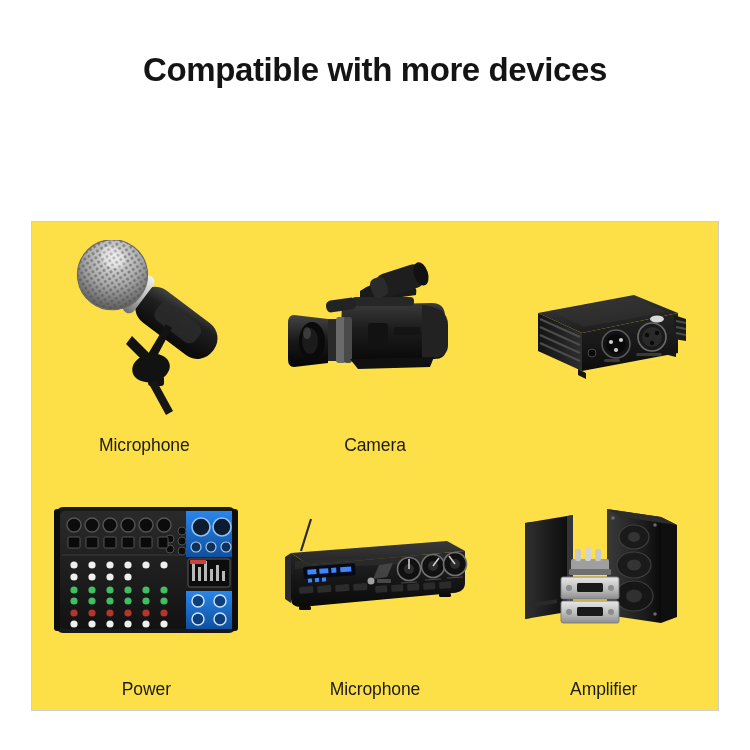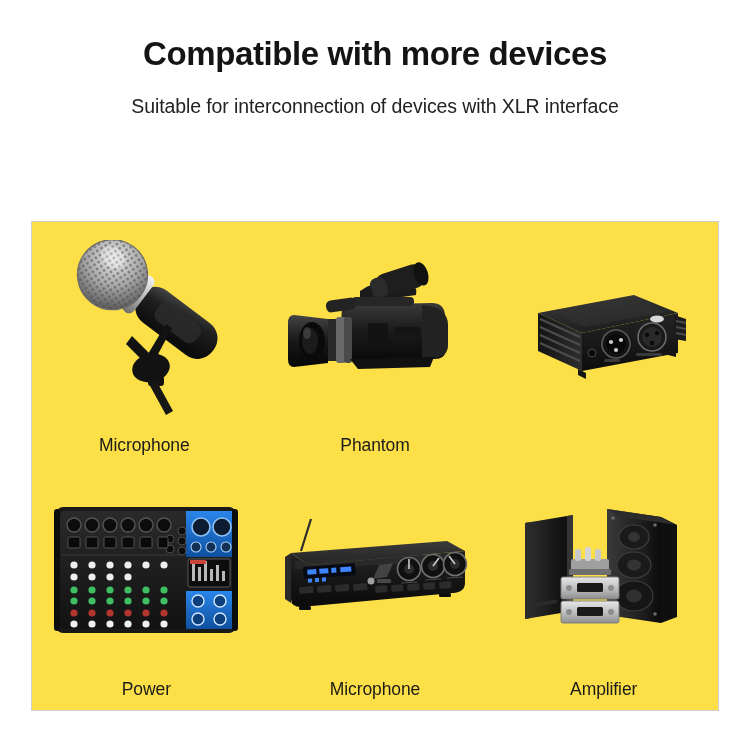--- a/index.html
+++ b/index.html
@@ -6,21 +6,21 @@
   body{
     width:750px;height:750px;
     background:#ffffff;
     font-family:"Liberation Sans","DejaVu Sans",sans-serif;
     color:#1a1a1a;
     overflow:hidden;
   }
   .page{position:relative;width:750px;height:750px;}
 
   
-  .header{padding-top:36px;text-align:center;}
+  .header{padding-top:52px;text-align:center;}
   .title{
     font-size:33px;font-weight:bold;letter-spacing:-0.4px;
     color:#141414;line-height:1.1;margin:0;
   }
   .subtitle{
     font-size:19.5px;font-weight:400;color:#222;
     margin:23px 0 0 0;letter-spacing:-0.1px;
   }
 
   
@@ -58,21 +58,20 @@
 
   svg{display:block;}
 </style>
 </head>
 <body>
 
 <div class="page">
 
   <div class="header">
     <h1 class="title">Compatible with more devices</h1>
-    <p class="subtitle">Suitable for interconnection of devices with XLR interface</p>
   </div>
 
   <div class="grid-box">
     <div class="grid">
 
       <div class="cell mic">
         <div class="art">
           <svg width="180" height="175" viewBox="0 0 180 175">
             <defs>
               <radialGradient id="mgrille" cx="38%" cy="30%" r="72%">
@@ -162,21 +161,21 @@
               <ellipse cx="28" cy="84" rx="8" ry="13" fill="#1b1b1b"></ellipse>
               <ellipse cx="25" cy="76" rx="4" ry="6" fill="#555" opacity="0.55"></ellipse>
             </g>
 
             <rect x="86" y="70" width="20" height="26" rx="3" fill="#121212"></rect>
             <rect x="112" y="74" width="26" height="8" rx="2" fill="#141414"></rect>
 
             <path d="M68 106 L152 104 L148 114 L76 116 Z" fill="#111"></path>
           </svg>
         </div>
-        <div class="label">Phantom</div>
+        <div class="label">Camera</div>
       </div>
 
       <div class="cell phantom">
         <div class="art">
           <svg width="175" height="120" viewBox="0 0 175 120">
             <defs>
               <linearGradient id="ptop" x1="0" y1="0" x2="0.4" y2="1">
                 <stop offset="0%" stop-color="#3c3c3c"></stop>
                 <stop offset="100%" stop-color="#1d1d1d"></stop>
               </linearGradient>

